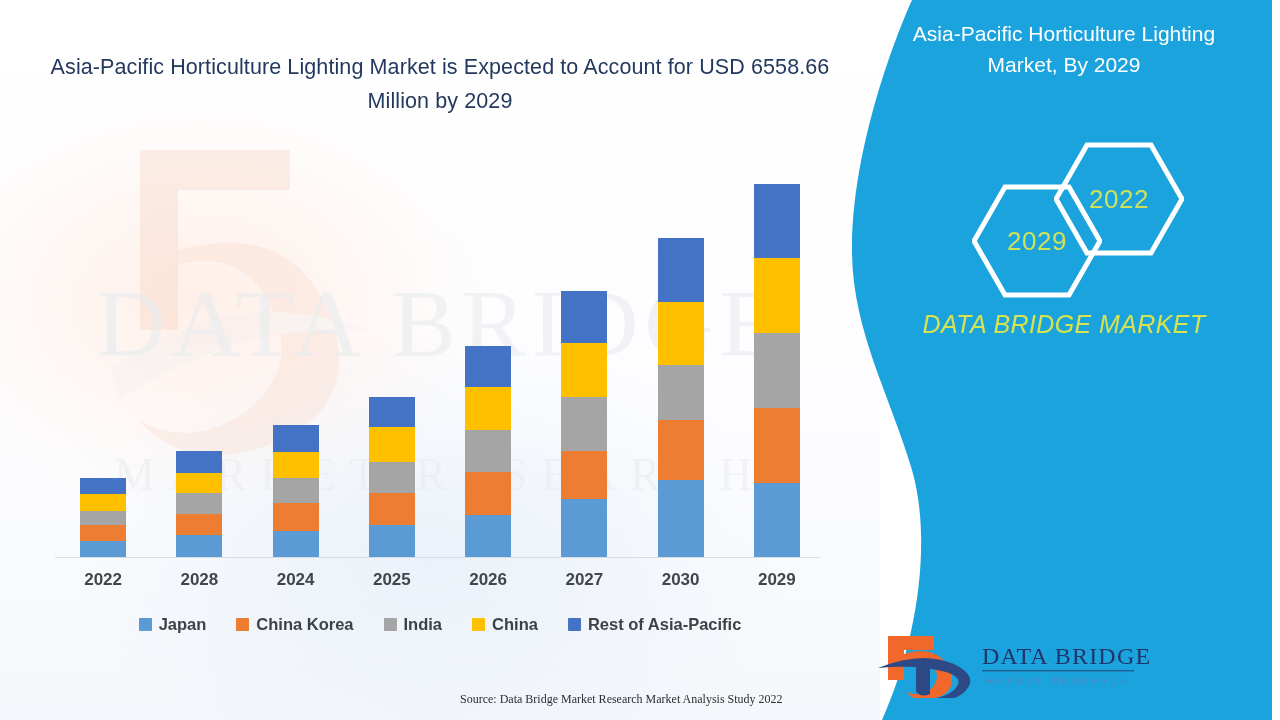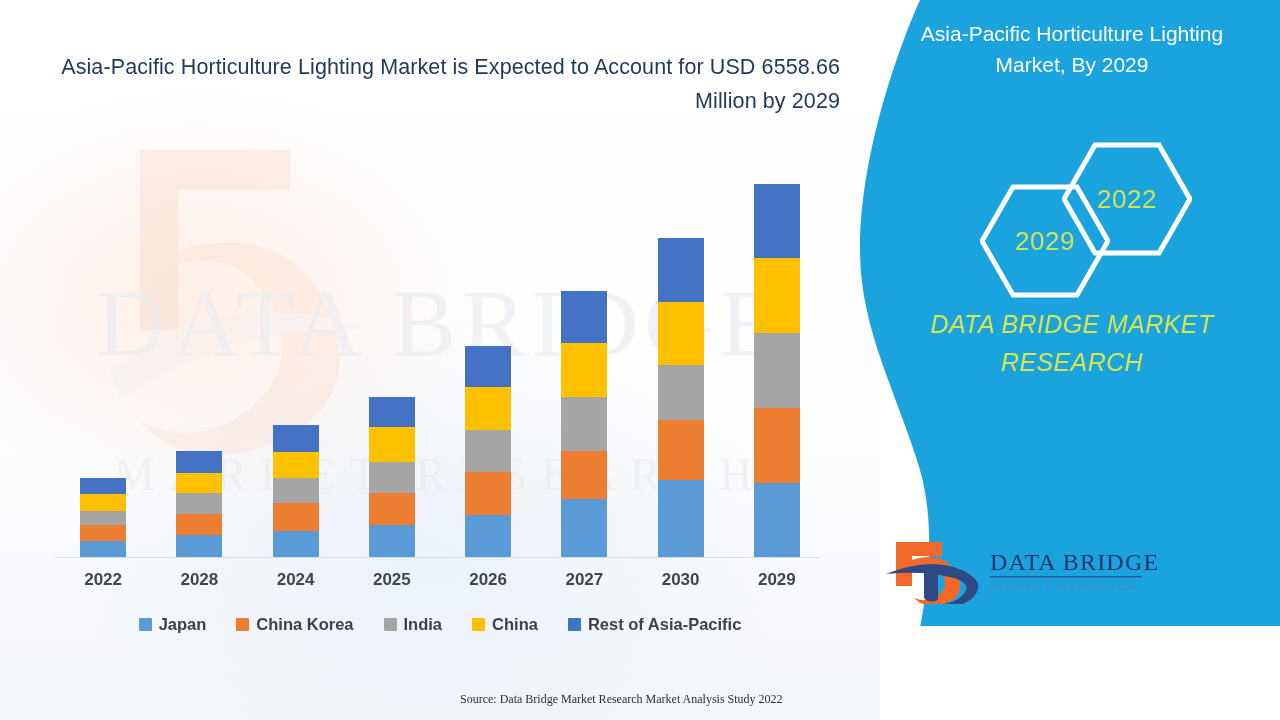--- a/index.html
+++ b/index.html
@@ -27,21 +27,21 @@
   .wm-text .l1,.wm-text .l2{
     position:absolute;width:100%;text-align:center;color:#e9ecef;
     font-family:"Liberation Serif", serif;font-weight:400;letter-spacing:.06em;white-space:nowrap;
   }
   .wm-text .l1{top:268px;font-size:96px;opacity:.62;}
   .wm-text .l2{top:448px;font-size:46px;opacity:.58;letter-spacing:.30em;}
 
   
   .left{position:absolute;left:0;top:0;width:880px;height:720px;}
   .chart-title{
-    position:absolute;left:40px;top:50px;width:800px;text-align:right;
+    position:absolute;left:40px;top:50px;width:800px;text-align:center;
     font-size:21.5px;line-height:34px;color:#23395d;font-weight:400;
     font-family:"Liberation Sans", sans-serif;letter-spacing:.1px;
   }
 
   
   .plot{position:absolute;left:55px;top:160px;width:770px;height:398px;}
   .axis-line{position:absolute;left:0;bottom:0;width:765px;height:1px;background:#d7dde3;}
   .bars{position:absolute;left:0;right:0;bottom:1px;height:396px;display:flex;align-items:flex-end;}
   .bar-col{flex:1 1 0;display:flex;flex-direction:column;justify-content:flex-end;align-items:center;height:100%;}
   .bar{width:46px;display:flex;flex-direction:column;justify-content:flex-end;}
@@ -55,21 +55,21 @@
   .lg-item{display:flex;align-items:center;gap:7px;}
   .lg-swatch{width:13px;height:13px;display:inline-block;border-radius:1px;}
   .lg-label{font-size:16.5px;font-weight:bold;color:#3d4246;white-space:nowrap;}
 
   
   .footer{position:absolute;left:0;bottom:0;width:880px;height:36px;}
   .footer .fl{position:absolute;left:32px;top:8px;font-family:"Liberation Serif", serif;font-size:12.5px;color:#2b2f33;}
   .footer .fr{position:absolute;left:460px;top:8px;font-family:"Liberation Serif", serif;font-size:12px;color:#2b2f33;}
 
   
-  .right-panel{position:absolute;right:0;top:0;width:420px;height:626px;overflow:hidden;}
+  .right-panel{position:absolute;right:8px;top:0;width:420px;height:720px;overflow:hidden;}
   .right-panel .shape{position:absolute;inset:0;}
   .right-panel .shape svg{display:block;width:420px;height:720px;}
   .rp-title{
     position:absolute;left:26px;top:18px;width:372px;text-align:center;
     color:#ffffff;font-size:21px;line-height:31px;font-weight:400;
   }
   .hexes{position:absolute;left:110px;top:140px;width:300px;height:160px;}
   .hex{position:absolute;}
   .hex svg{display:block;}
   .hex .hx-label{
@@ -245,21 +245,20 @@
       <div class="hex hex-2029">
         <svg viewBox="0 0 130 118" xmlns="http://www.w3.org/2000/svg">
           <polygon points="33,5 97,5 128,59 97,113 33,113 2,59" fill="none" stroke="#ffffff" stroke-width="5"></polygon>
         </svg>
         <div class="hx-label">2029</div>
       </div>
     </div>
 
     <div class="brand">
       <span>DATA BRIDGE MARKET</span><br>
-      <span>RESEARCH</span>
     </div>
 
     <div class="logo">
       <svg viewBox="0 0 300 66" xmlns="http://www.w3.org/2000/svg">
 
         <path d="M18 4 h16 v44 h-16 z" fill="#f2682a"></path>
         <path d="M18 4 h46 v14 h-46 z" fill="#f2682a"></path>
         <path d="M34 22 q30 -10 44 12 q12 24 -12 32 q-18 6 -30 -6 q16 6 26 -4 q10 -12 0 -22 q-10 -9 -28 -4 z" fill="#f2682a"></path>
 
         <path d="M8 36 q44 -18 76 -4 q28 14 8 30 q-20 14 -52 4 q30 4 44 -8 q12 -12 -8 -18 q-30 -8 -68 -4 z" fill="#2e4a86"></path>

